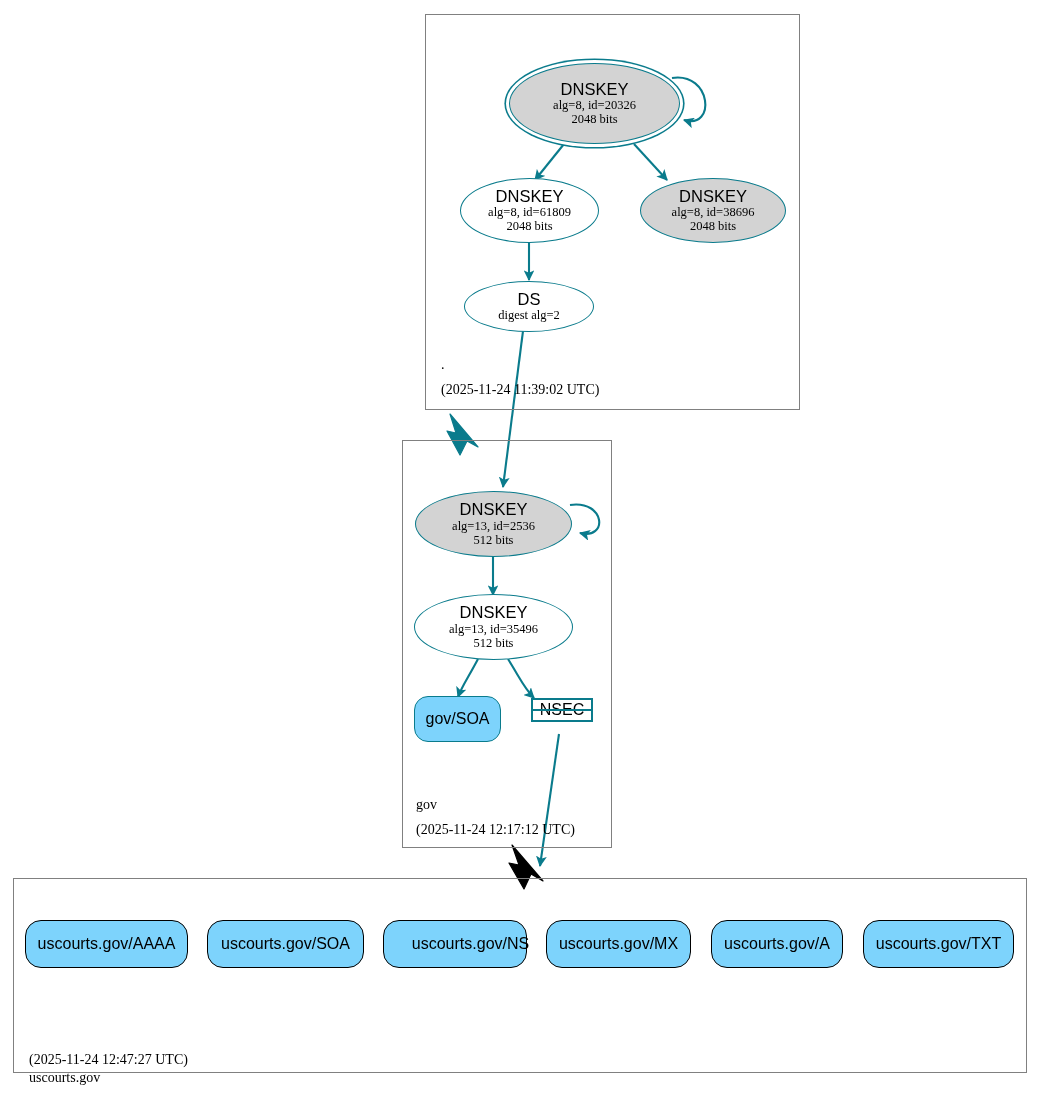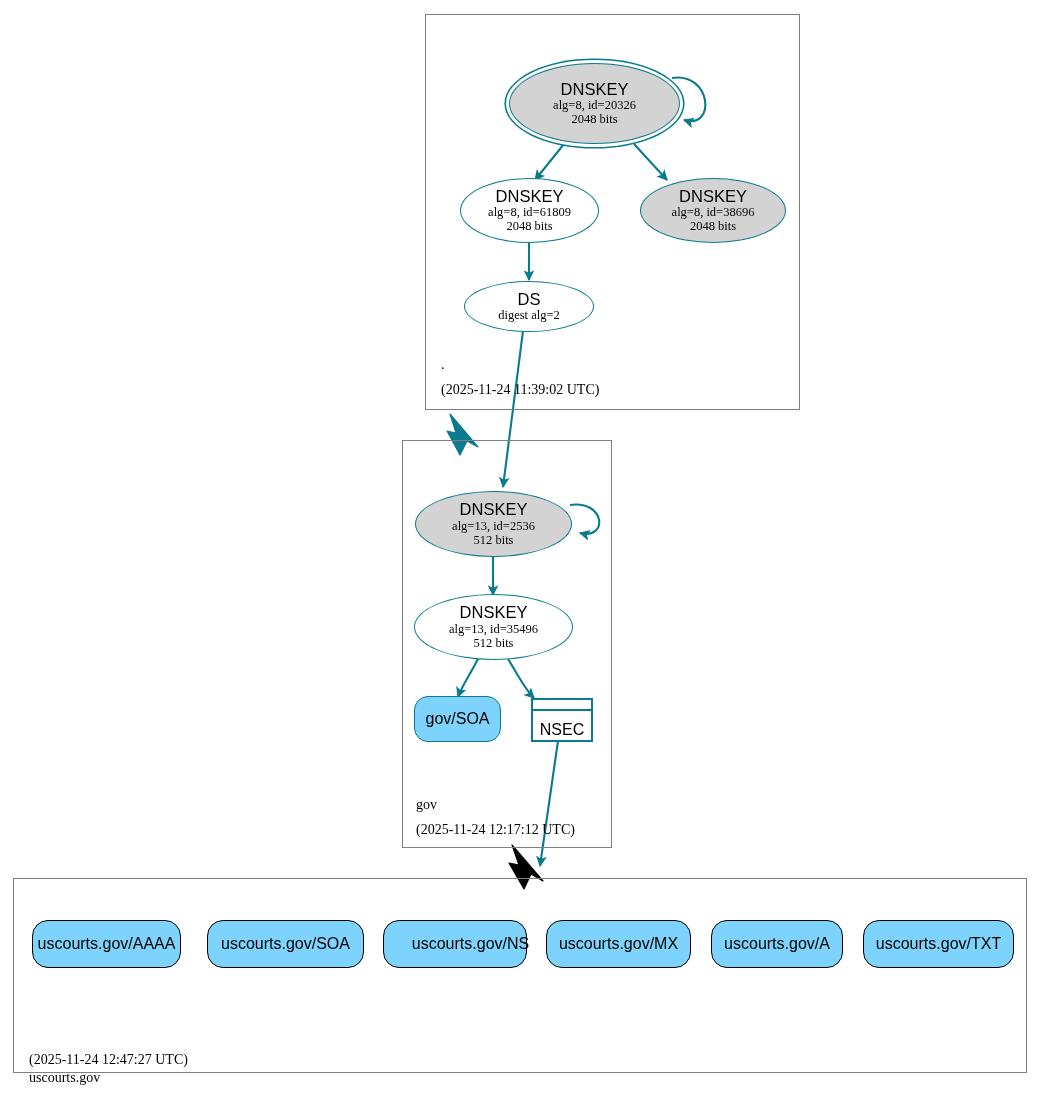--- a/index.html
+++ b/index.html
@@ -192,30 +192,30 @@
 <div class="node node-ellipse" style="left:414px; top:594px; width:159px; height:66px;">
   <div class="node-title">DNSKEY</div>
   <div class="node-sub">alg=13, id=35496</div>
   <div class="node-sub">512 bits</div>
 </div>
 
 <div class="node node-rrect" style="left:414px; top:696px; width:87px; height:46px;">
   <span>gov/SOA</span>
 </div>
 
-<div class="node node-rect-double" style="left:531px; top:698px; width:62px; height:44px;">
+<div class="node node-rect-double" style="left:531px; top:698px; width:62px; height:24px;">
   <span>NSEC</span>
 </div>
 
 <div class="zone-label" style="left:416px; top:797px;">gov</div>
 <div class="zone-label" style="left:416px; top:822px;">(2025-11-24 12:17:12 UTC)</div>
 
 <div class="zone-box" style="left:13px; top:878px; width:1014px; height:195px;"></div>
 
-<div class="node node-rrect insecure" style="left:25px; top:920px; width:149px; height:48px;margin-left:7px;">
+<div class="node node-rrect insecure" style="left:25px; top:920px; width:163px; height:48px;">
   <span>uscourts.gov/AAAA</span>
 </div>
 
 <div class="node node-rrect insecure" style="left:207px; top:920px; width:157px; height:48px;">
   <span>uscourts.gov/SOA</span>
 </div>
 
 <div class="node node-rrect insecure" style="left:383px; top:920px; width:144px; height:48px;padding-left:31px;">
   <span>uscourts.gov/NS</span>
 </div>

